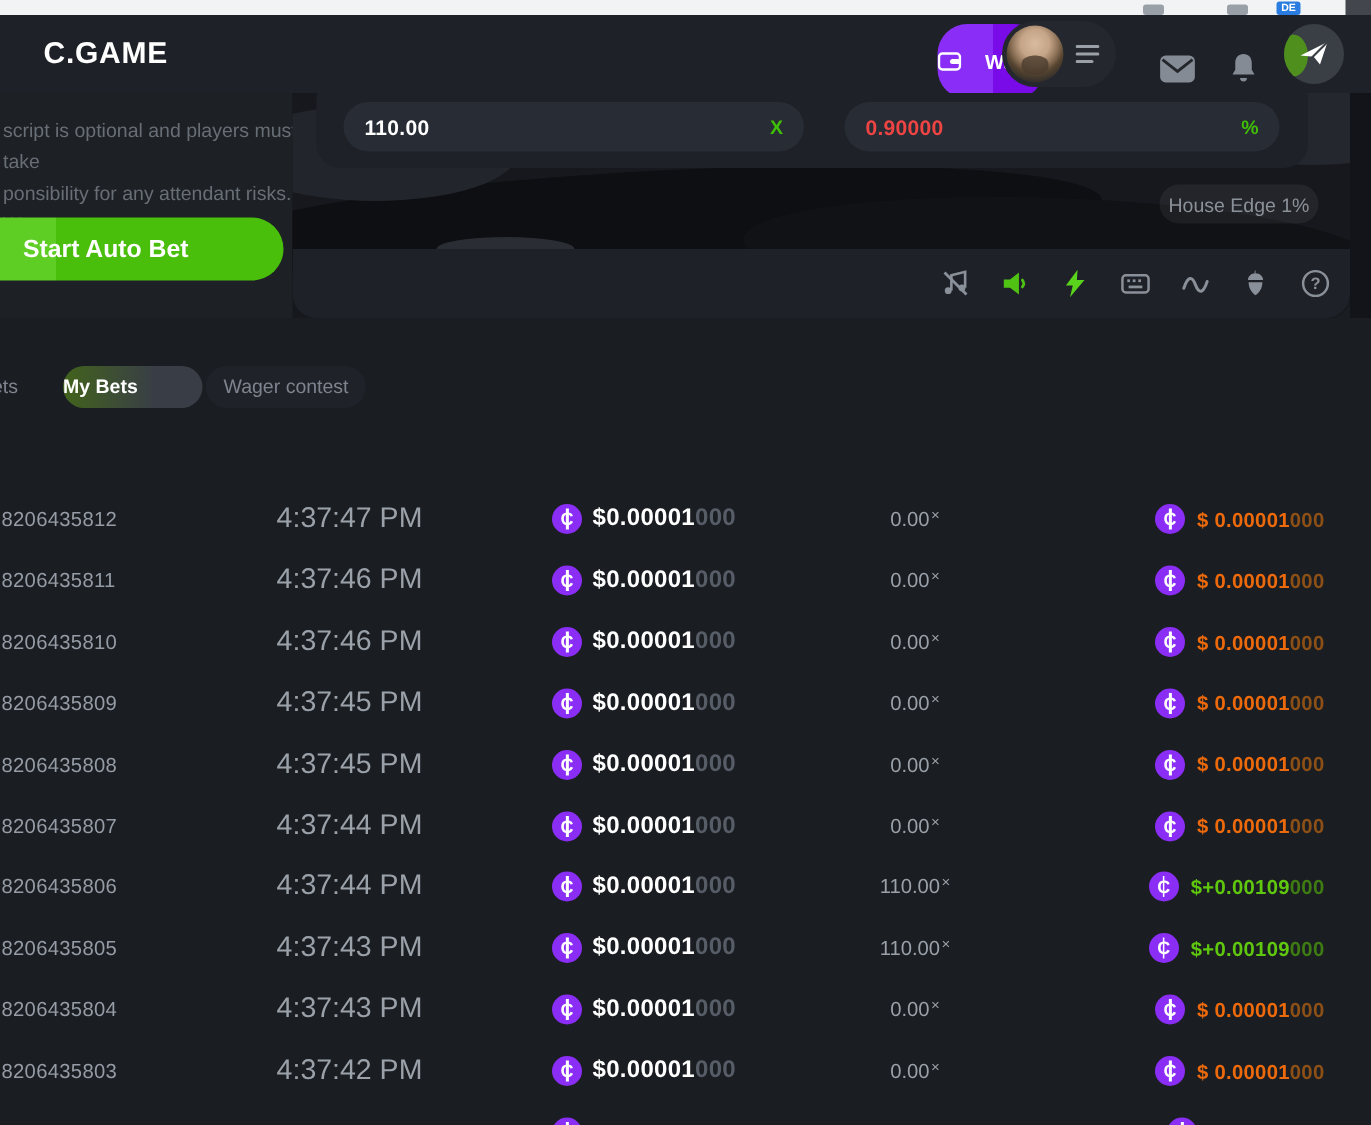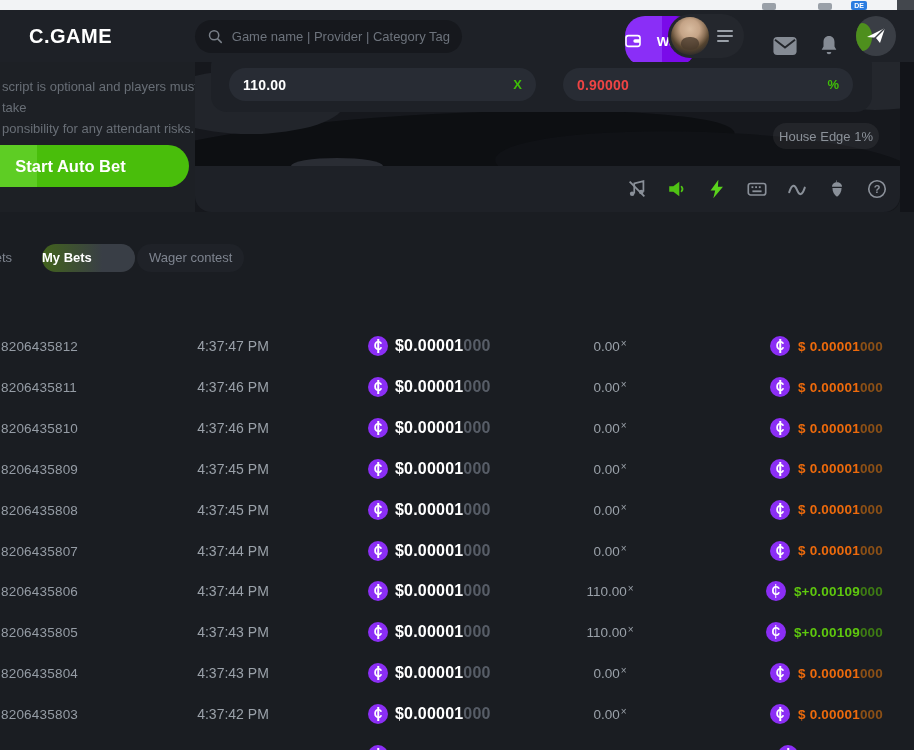--- a/index.html
+++ b/index.html
@@ -80,21 +80,21 @@
   .thead { position:absolute; top:298px; left:0; width:914px; height:18px; color:#6d737c; font-size:13px; }
   .th { position:absolute; top:0; }
   .th-time { left:178px; width:110px; text-align:center; }
   .th-bet { left:368px; width:104px; text-align:center; }
   .th-payout { left:555px; width:110px; text-align:center; }
   .th-profit { right:31px; }
   .tbody { position:absolute; top:326px; left:0; width:914px; }
   .trow { position:relative; height:40.85px; }
   .cell { position:absolute; top:50%; transform:translateY(-50%); }
   .c-id { left:1px; color:#959ca5; font-size:13.5px; letter-spacing:.2px; }
-  .c-time { left:178px; width:110px; text-align:center; color:#9aa1a9; font-size:14px; }
+  .c-time { left:178px; width:110px; text-align:center; color:#9aa1a9; font-size:19px; }
   .c-bet { left:368px; display:flex; align-items:center; gap:7px; }
   .bet-txt { font-size:16px; font-weight:bold; color:#fff; letter-spacing:.2px; }
   .bet-txt .dim { color:#575d67; }
   .c-payout { left:555px; width:110px; text-align:center; color:#9aa1a9; font-size:13.5px; }
   .mult { font-size:10px; vertical-align:4px; margin-left:1px; }
   .c-profit { right:31px; display:flex; align-items:center; gap:8px; }
   .profit-txt { font-size:13.5px; font-weight:bold; letter-spacing:.2px; white-space:pre; }
   .c-profit.loss .profit-txt { color:#ed6a0c; }
   .c-profit.loss .profit-txt .dim { color:#8c5016; }
   .c-profit.win .profit-txt { color:#5ec70e; }
@@ -119,27 +119,20 @@
   <div class="bstrip">
     <div class="bs-ico" style="left:762px"></div>
     <div class="bs-ico" style="left:818px"></div>
     <div class="bs-de">DE</div>
     <div class="bs-corner"></div>
   </div>
 
   <header class="topbar">
     <div class="logo">C.GAME</div>
 
-    <div class="search">
-      <svg width="17" height="17" viewBox="0 0 20 20">
-        <circle cx="8.5" cy="8.5" r="5.5" fill="none" stroke="#7a8089" stroke-width="1.8"></circle>
-        <line x1="12.8" y1="12.8" x2="17" y2="17" stroke="#7a8089" stroke-width="1.8" stroke-linecap="round"></line>
-      </svg>
-      <span class="ph">Game name | Provider | Category Tag</span>
-    </div>
 
 
     <button class="wallet-btn">
       <svg width="16" height="14" viewBox="0 0 24 20">
         <rect x="1.5" y="2" width="21" height="16" rx="3.5" fill="none" stroke="#fff" stroke-width="2.4"></rect>
         <path d="M15 7.5h7.5v5H15a2.5 2.5 0 010-5z" fill="#fff"></path>
       </svg>
       <span>Wallet</span>
     </button>
 

